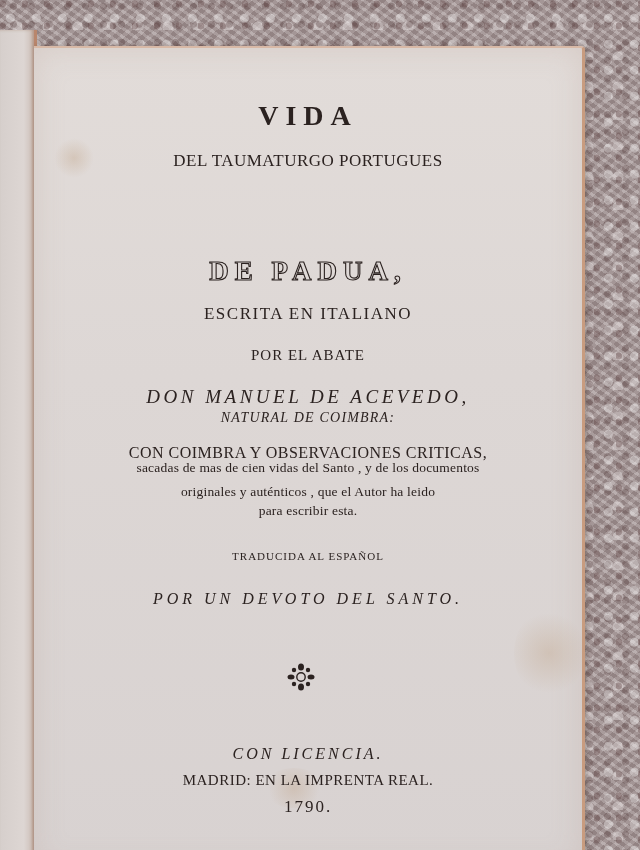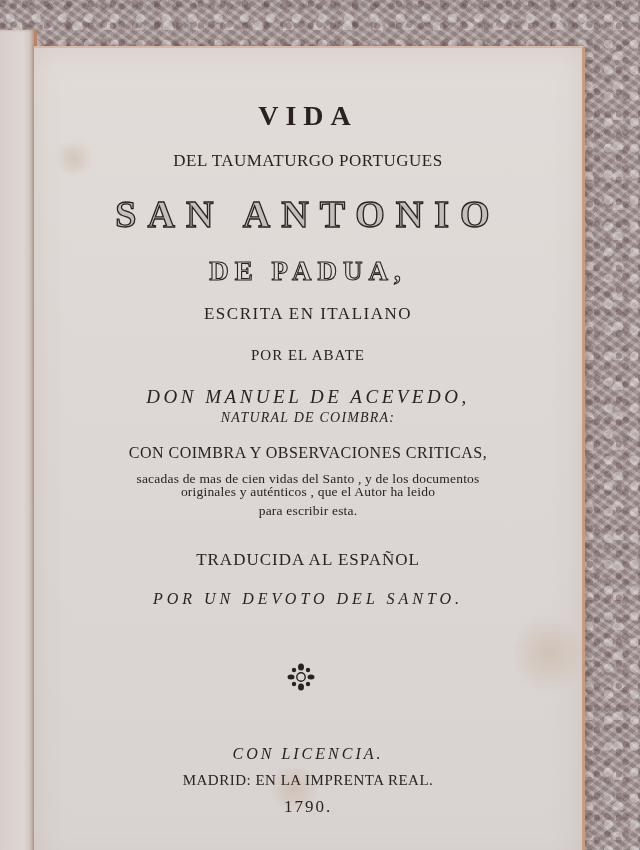--- a/index.html
+++ b/index.html
@@ -110,26 +110,26 @@
     }
     .t-con {
       top: 388px;
       font-size: 16px;
       letter-spacing: 0.5px;
     }
     .t-small {
       font-size: 13.5px;
       letter-spacing: 0.2px;
     }
-    .t-sacadas { top: 415px; }
+    .t-sacadas { top: 404px; }
     .t-originales { top: 428px; }
     .t-para { top: 447px; }
     .t-traducida {
       top: 494px;
-      font-size: 17px;
+      font-size: 11px;
       letter-spacing: 1px;
       text-align: center;
     }
     .t-devoto {
       top: 534px;
       font-size: 16px;
       font-style: italic;
       letter-spacing: 4px;
     }
     .ornament {
@@ -161,21 +161,20 @@
 
 <div class="left-leaf"></div>
 
 <div class="page">
   <div class="stain" style="left:230px; top:720px; width:60px; height:40px;"></div>
   <div class="stain" style="left:480px; top:560px; width:70px; height:90px;"></div>
   <div class="stain" style="left:20px; top:90px; width:40px; height:40px;"></div>
 
   <div class="block t-vida">VIDA</div>
   <div class="block t-del">DEL TAUMATURGO PORTUGUES</div>
-  <div class="block t-san">SAN ANTONIO</div>
   <div class="block t-padua">DE PADUA,</div>
   <div class="block t-escrita">ESCRITA EN ITALIANO</div>
   <div class="block t-por">POR EL ABATE</div>
   <div class="block t-don">DON MANUEL DE ACEVEDO,</div>
   <div class="block t-natural">NATURAL DE COIMBRA:</div>
   <div class="block t-con">CON COIMBRA Y OBSERVACIONES CRITICAS,</div>
   <div class="block t-small t-sacadas">sacadas de mas de cien vidas del Santo , y de los documentos</div>
   <div class="block t-small t-originales">originales y auténticos , que el Autor ha leido</div>
   <div class="block t-small t-para">para escribir esta.</div>
   <div class="block t-traducida">TRADUCIDA AL ESPAÑOL</div>

